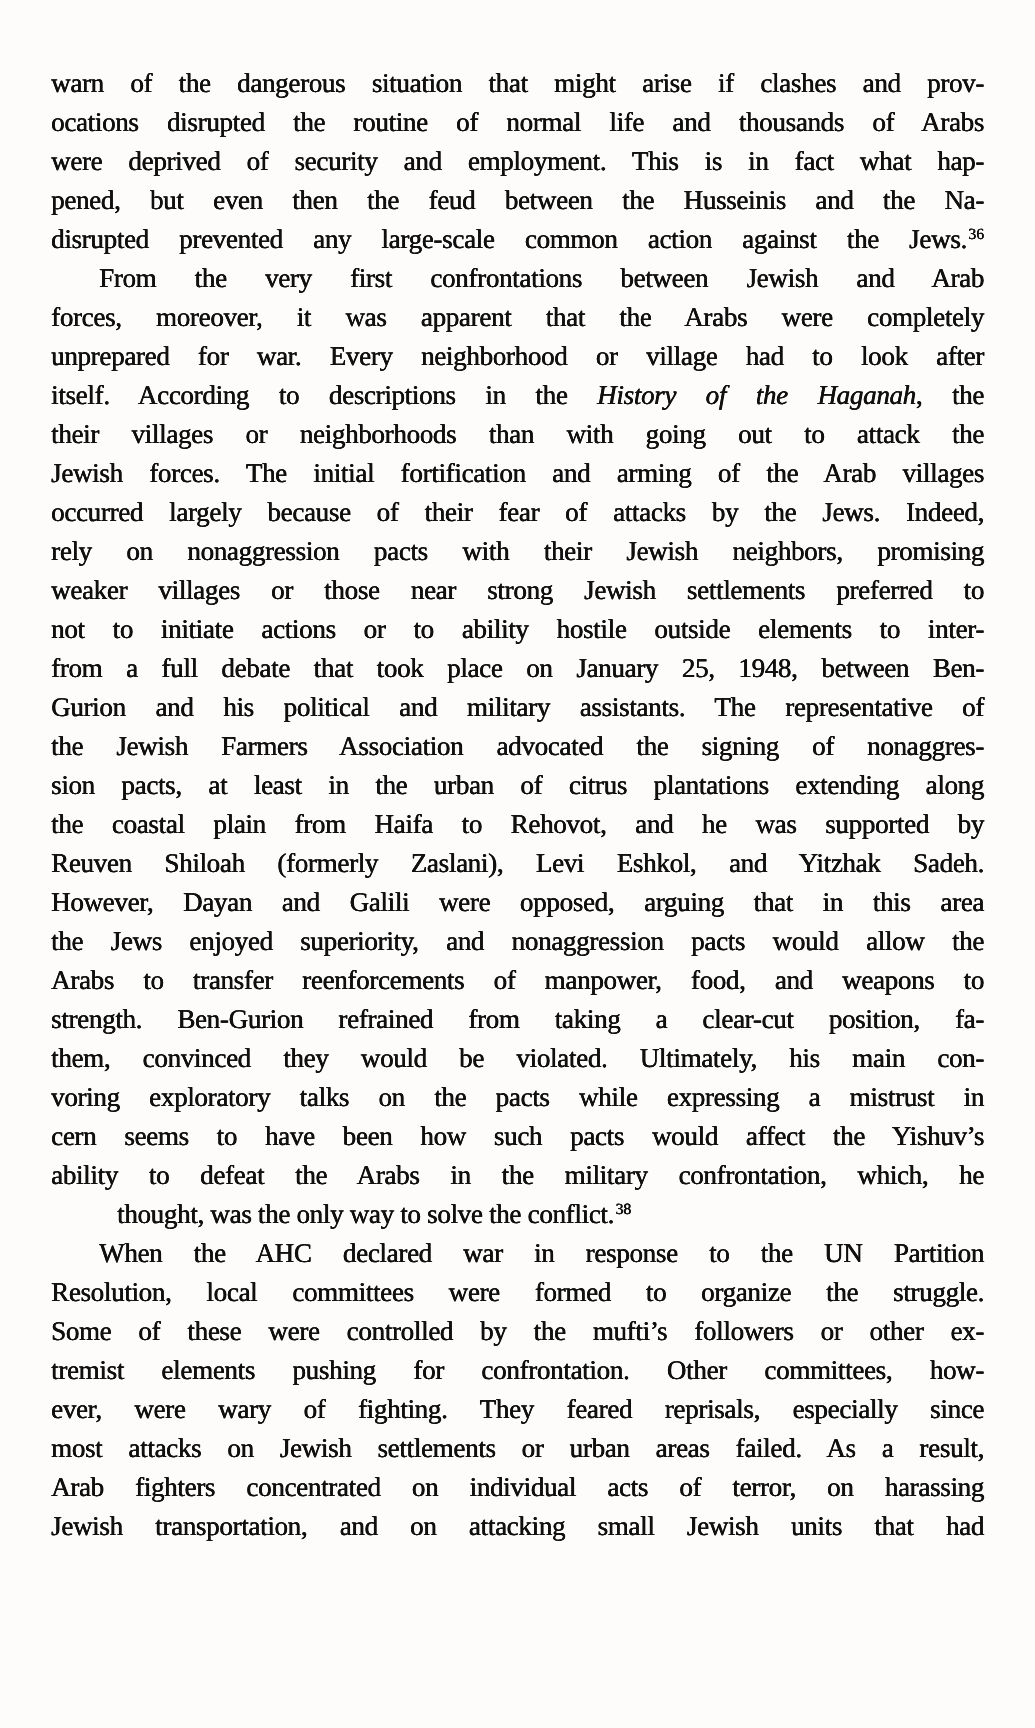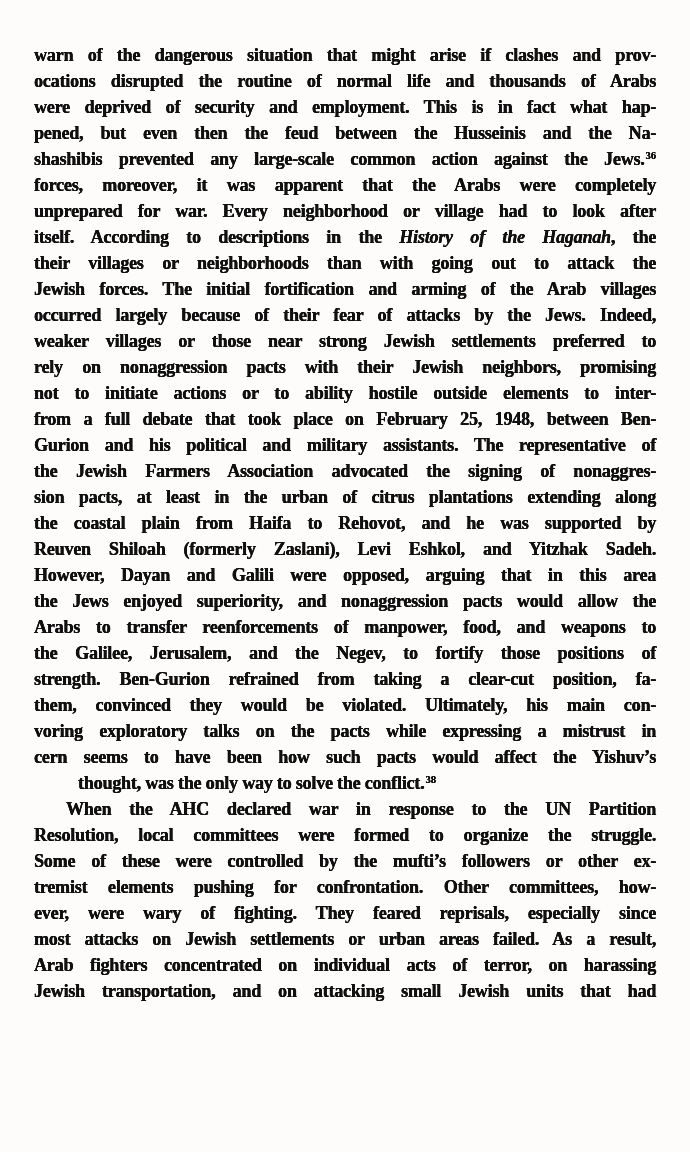--- a/index.html
+++ b/index.html
@@ -19,21 +19,21 @@
     font-family: "Liberation Serif", "DejaVu Serif", serif;
     color: #101010;
   }
   .text-block {
     width: 622px;
     font-size: 18px;
     line-height: 26px;
     letter-spacing: -0.2px;
     text-shadow: 0.3px 0 0 currentColor, 0 0.25px 0 currentColor;
   }
-  .paragraph { margin: 0; font-weight: bold; }
+  .paragraph { margin: 0; }
   .line {
     text-align: justify;
     text-align-last: justify;
     white-space: normal;
     height: 26px;
     overflow: visible;
   }
   .line.para-end {
     text-align-last: left;
     margin-left: 44px;
@@ -53,46 +53,47 @@
 </head>
 <body>
 
 <main class="page">
   <article class="text-block">
       <div class="paragraph">
         <div class="line"><span>warn of the dangerous situation that might arise if clashes and prov-</span></div>
         <div class="line"><span>ocations disrupted the routine of normal life and thousands of Arabs</span></div>
         <div class="line"><span>were deprived of security and employment. This is in fact what hap-</span></div>
         <div class="line"><span>pened, but even then the feud between the Husseinis and the Na-</span></div>
-        <div class="line"><span>shashibis prevented any large-scale common action against the Jews.</span><sup>36</sup></div>
+        <div class="line"><span>disrupted prevented any large-scale common action against the Jews.</span><sup>36</sup></div>
       </div>
       <div class="paragraph">
+        <div class="line indent"><span>From the very first confrontations between Jewish and Arab</span></div>
         <div class="line"><span>forces, moreover, it was apparent that the Arabs were completely</span></div>
         <div class="line"><span>unprepared for war. Every neighborhood or village had to look after</span></div>
         <div class="line"><span>itself. According to descriptions in the </span><i>History of the Haganah</i><span>, the</span></div>
         <div class="line"><span>their villages or neighborhoods than with going out to attack the</span></div>
         <div class="line"><span>Jewish forces. The initial fortification and arming of the Arab villages</span></div>
         <div class="line"><span>occurred largely because of their fear of attacks by the Jews. Indeed,</span></div>
+        <div class="line"><span>rely on nonaggression pacts with their Jewish neighbors, promising</span></div>
         <div class="line"><span>weaker villages or those near strong Jewish settlements preferred to</span></div>
-        <div class="line"><span>rely on nonaggression pacts with their Jewish neighbors, promising</span></div>
         <div class="line"><span>not to initiate actions or to ability hostile outside elements to inter-</span></div>
-        <div class="line"><span>from a full debate that took place on February 25, 1948, between Ben-</span></div>
+        <div class="line"><span>from a full debate that took place on January 25, 1948, between Ben-</span></div>
         <div class="line"><span>Gurion and his political and military assistants. The representative of</span></div>
         <div class="line"><span>the Jewish Farmers Association advocated the signing of nonaggres-</span></div>
         <div class="line"><span>sion pacts, at least in the urban of citrus plantations extending along</span></div>
         <div class="line"><span>the coastal plain from Haifa to Rehovot, and he was supported by</span></div>
         <div class="line"><span>Reuven Shiloah (formerly Zaslani), Levi Eshkol, and Yitzhak Sadeh.</span></div>
         <div class="line"><span>However, Dayan and Galili were opposed, arguing that in this area</span></div>
         <div class="line"><span>the Jews enjoyed superiority, and nonaggression pacts would allow the</span></div>
         <div class="line"><span>Arabs to transfer reenforcements of manpower, food, and weapons to</span></div>
-        <div class="line"><span>the Galilee, Jerusalem, and the Negev, to fortify those positions of</span></div>
         <div class="line"><span>strength. Ben-Gurion refrained from taking a clear-cut position, fa-</span></div>
         <div class="line"><span>them, convinced they would be violated. Ultimately, his main con-</span></div>
         <div class="line"><span>voring exploratory talks on the pacts while expressing a mistrust in</span></div>
         <div class="line"><span>cern seems to have been how such pacts would affect the Yishuv’s</span></div>
+        <div class="line"><span>ability to defeat the Arabs in the military confrontation, which, he</span></div>
         <div class="line para-end"><span>thought, was the only way to solve the conflict.</span><sup>38</sup></div>
       </div>
       <div class="paragraph">
         <div class="line indent"><span>When the AHC declared war in response to the UN Partition</span></div>
         <div class="line"><span>Resolution, local committees were formed to organize the struggle.</span></div>
         <div class="line"><span>Some of these were controlled by the mufti’s followers or other ex-</span></div>
         <div class="line"><span>tremist elements pushing for confrontation. Other committees, how-</span></div>
         <div class="line"><span>ever, were wary of fighting. They feared reprisals, especially since</span></div>
         <div class="line"><span>most attacks on Jewish settlements or urban areas failed. As a result,</span></div>
         <div class="line"><span>Arab fighters concentrated on individual acts of terror, on harassing</span></div>

